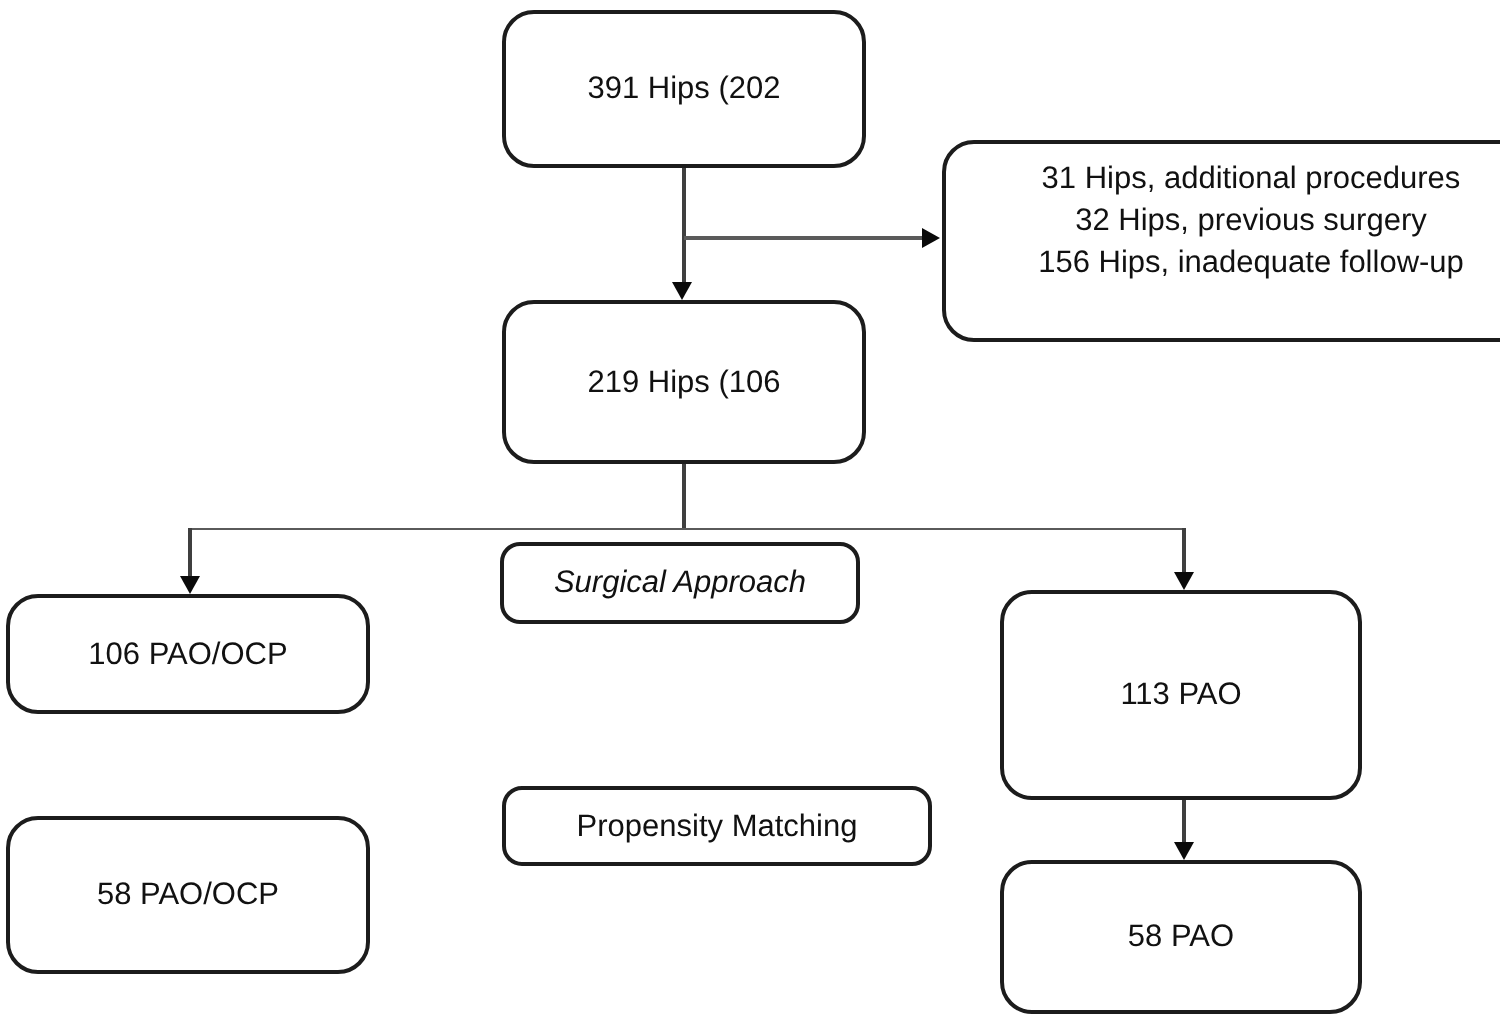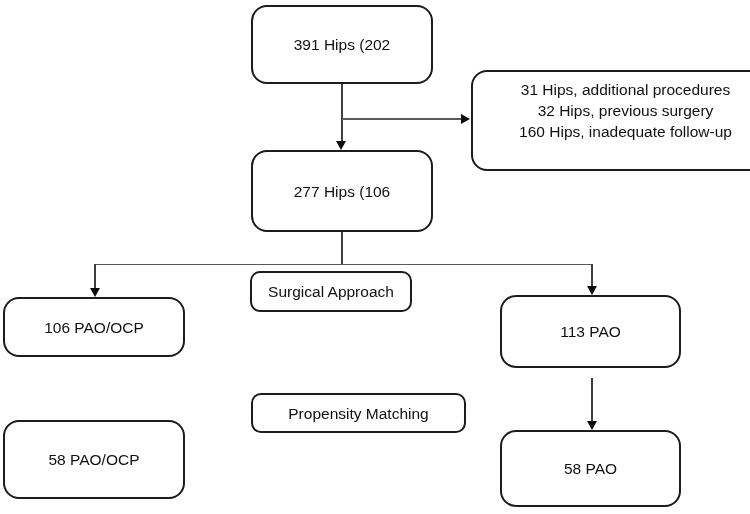--- a/index.html
+++ b/index.html
@@ -81,44 +81,44 @@
   <div class="line v" style="left:591.25px; top:378px; height:44px;"></div>
   <div class="arrow-down" style="left:586.5px; top:421px;"></div>
 
   <div class="node" style="left:251px; top:5px; width:182px; height:79px;">
     <span class="ln">391 Hips (202</span>
   </div>
 
   <div class="node top-aligned" style="left:471px; top:70px; width:309px; height:101px;">
     <span class="ln">31 Hips, additional procedures</span>
     <span class="ln">32 Hips, previous surgery</span>
-    <span class="ln">160 Hips, inadequate follow-up</span>
+    <span class="ln">156 Hips, inadequate follow-up</span>
   </div>
 
   <div class="node" style="left:251px; top:150px; width:182px; height:82px;">
-    <span class="ln">277 Hips (106</span>
+    <span class="ln">219 Hips (106</span>
   </div>
 
-  <div class="node label-node" style="left:250px; top:271px; width:162px; height:41px;">
+  <div class="node label-node" style="left:250px; top:271px; width:180px; height:41px;font-style:italic;">
     <span class="ln">Surgical Approach</span>
   </div>
 
   <div class="node" style="left:3px; top:297px; width:182px; height:60px;">
     <span class="ln">106 PAO/OCP</span>
   </div>
 
-  <div class="node" style="left:500px; top:295px; width:181px; height:73px;">
+  <div class="node" style="left:500px; top:295px; width:181px; height:105px;">
     <span class="ln">113 PAO</span>
   </div>
 
   <div class="node label-node" style="left:251px; top:393px; width:215px; height:40px;">
     <span class="ln">Propensity Matching</span>
   </div>
 
-  <div class="node" style="left:3px; top:420px; width:182px; height:79px;">
+  <div class="node" style="left:3px; top:408px; width:182px; height:79px;">
     <span class="ln">58 PAO/OCP</span>
   </div>
 
   <div class="node" style="left:500px; top:430px; width:181px; height:77px;text-align:right;">
     <span class="ln">58 PAO</span>
   </div>
 
 </div>
 
 </body></html>

